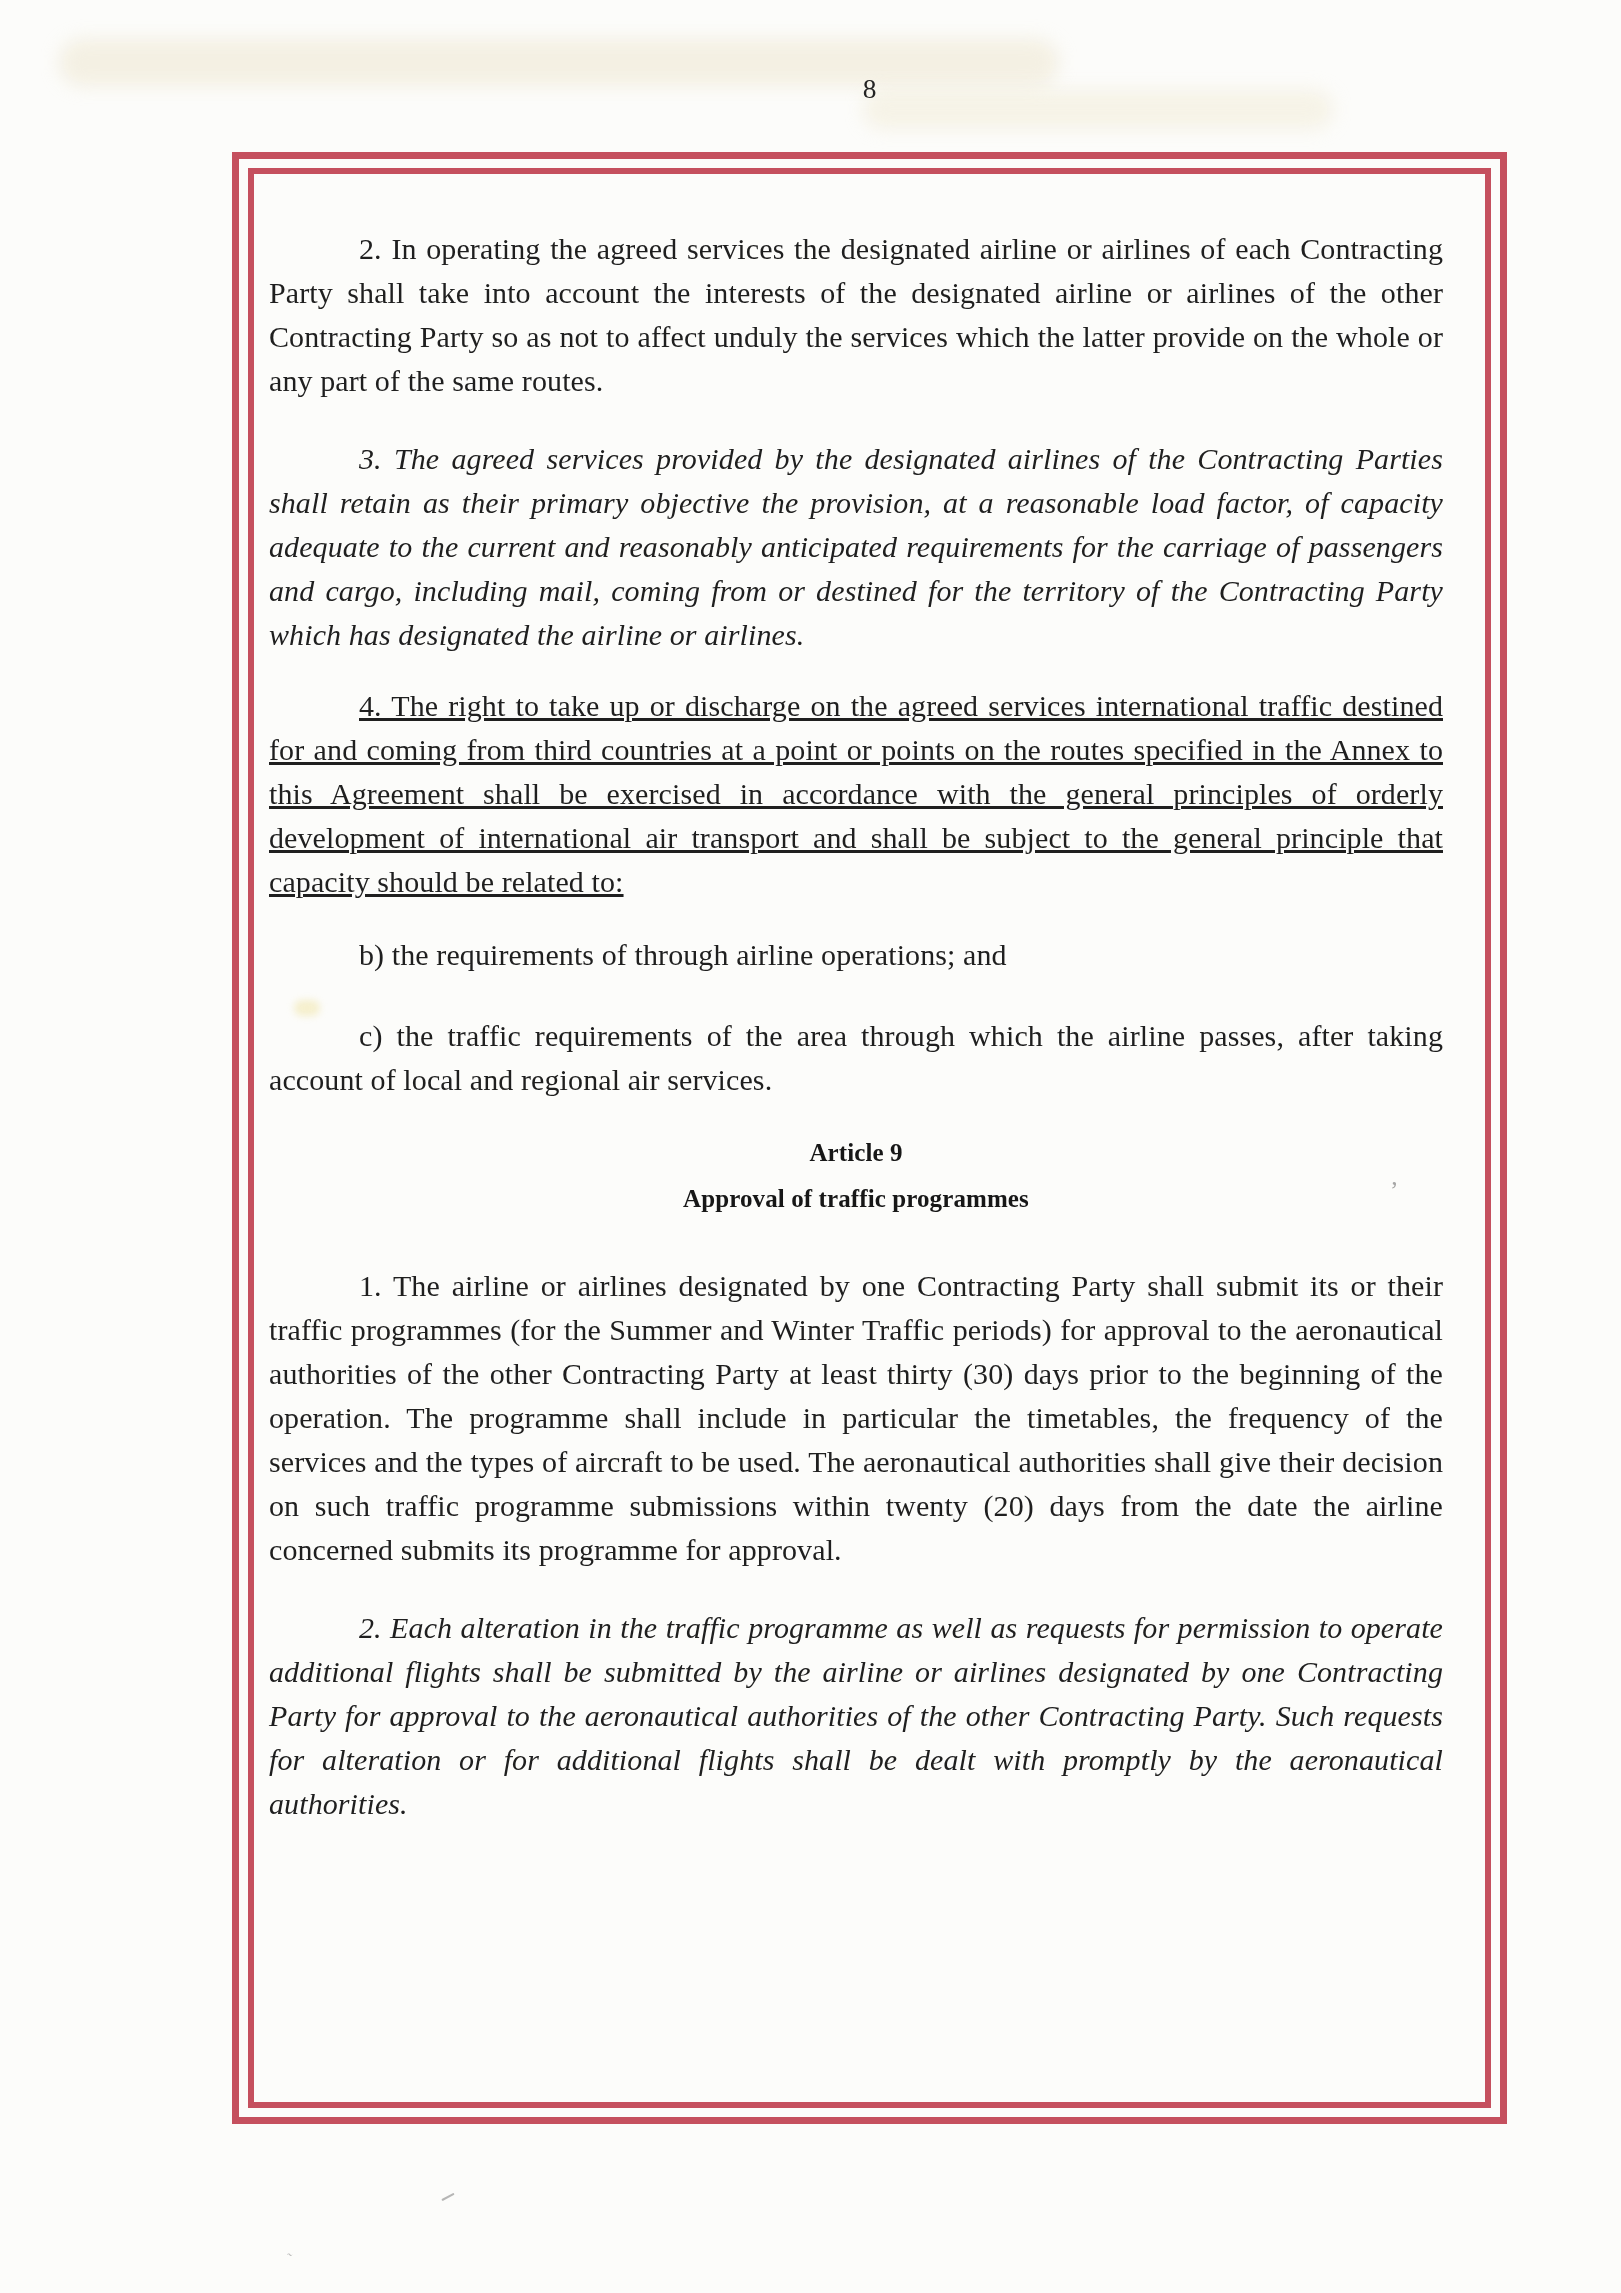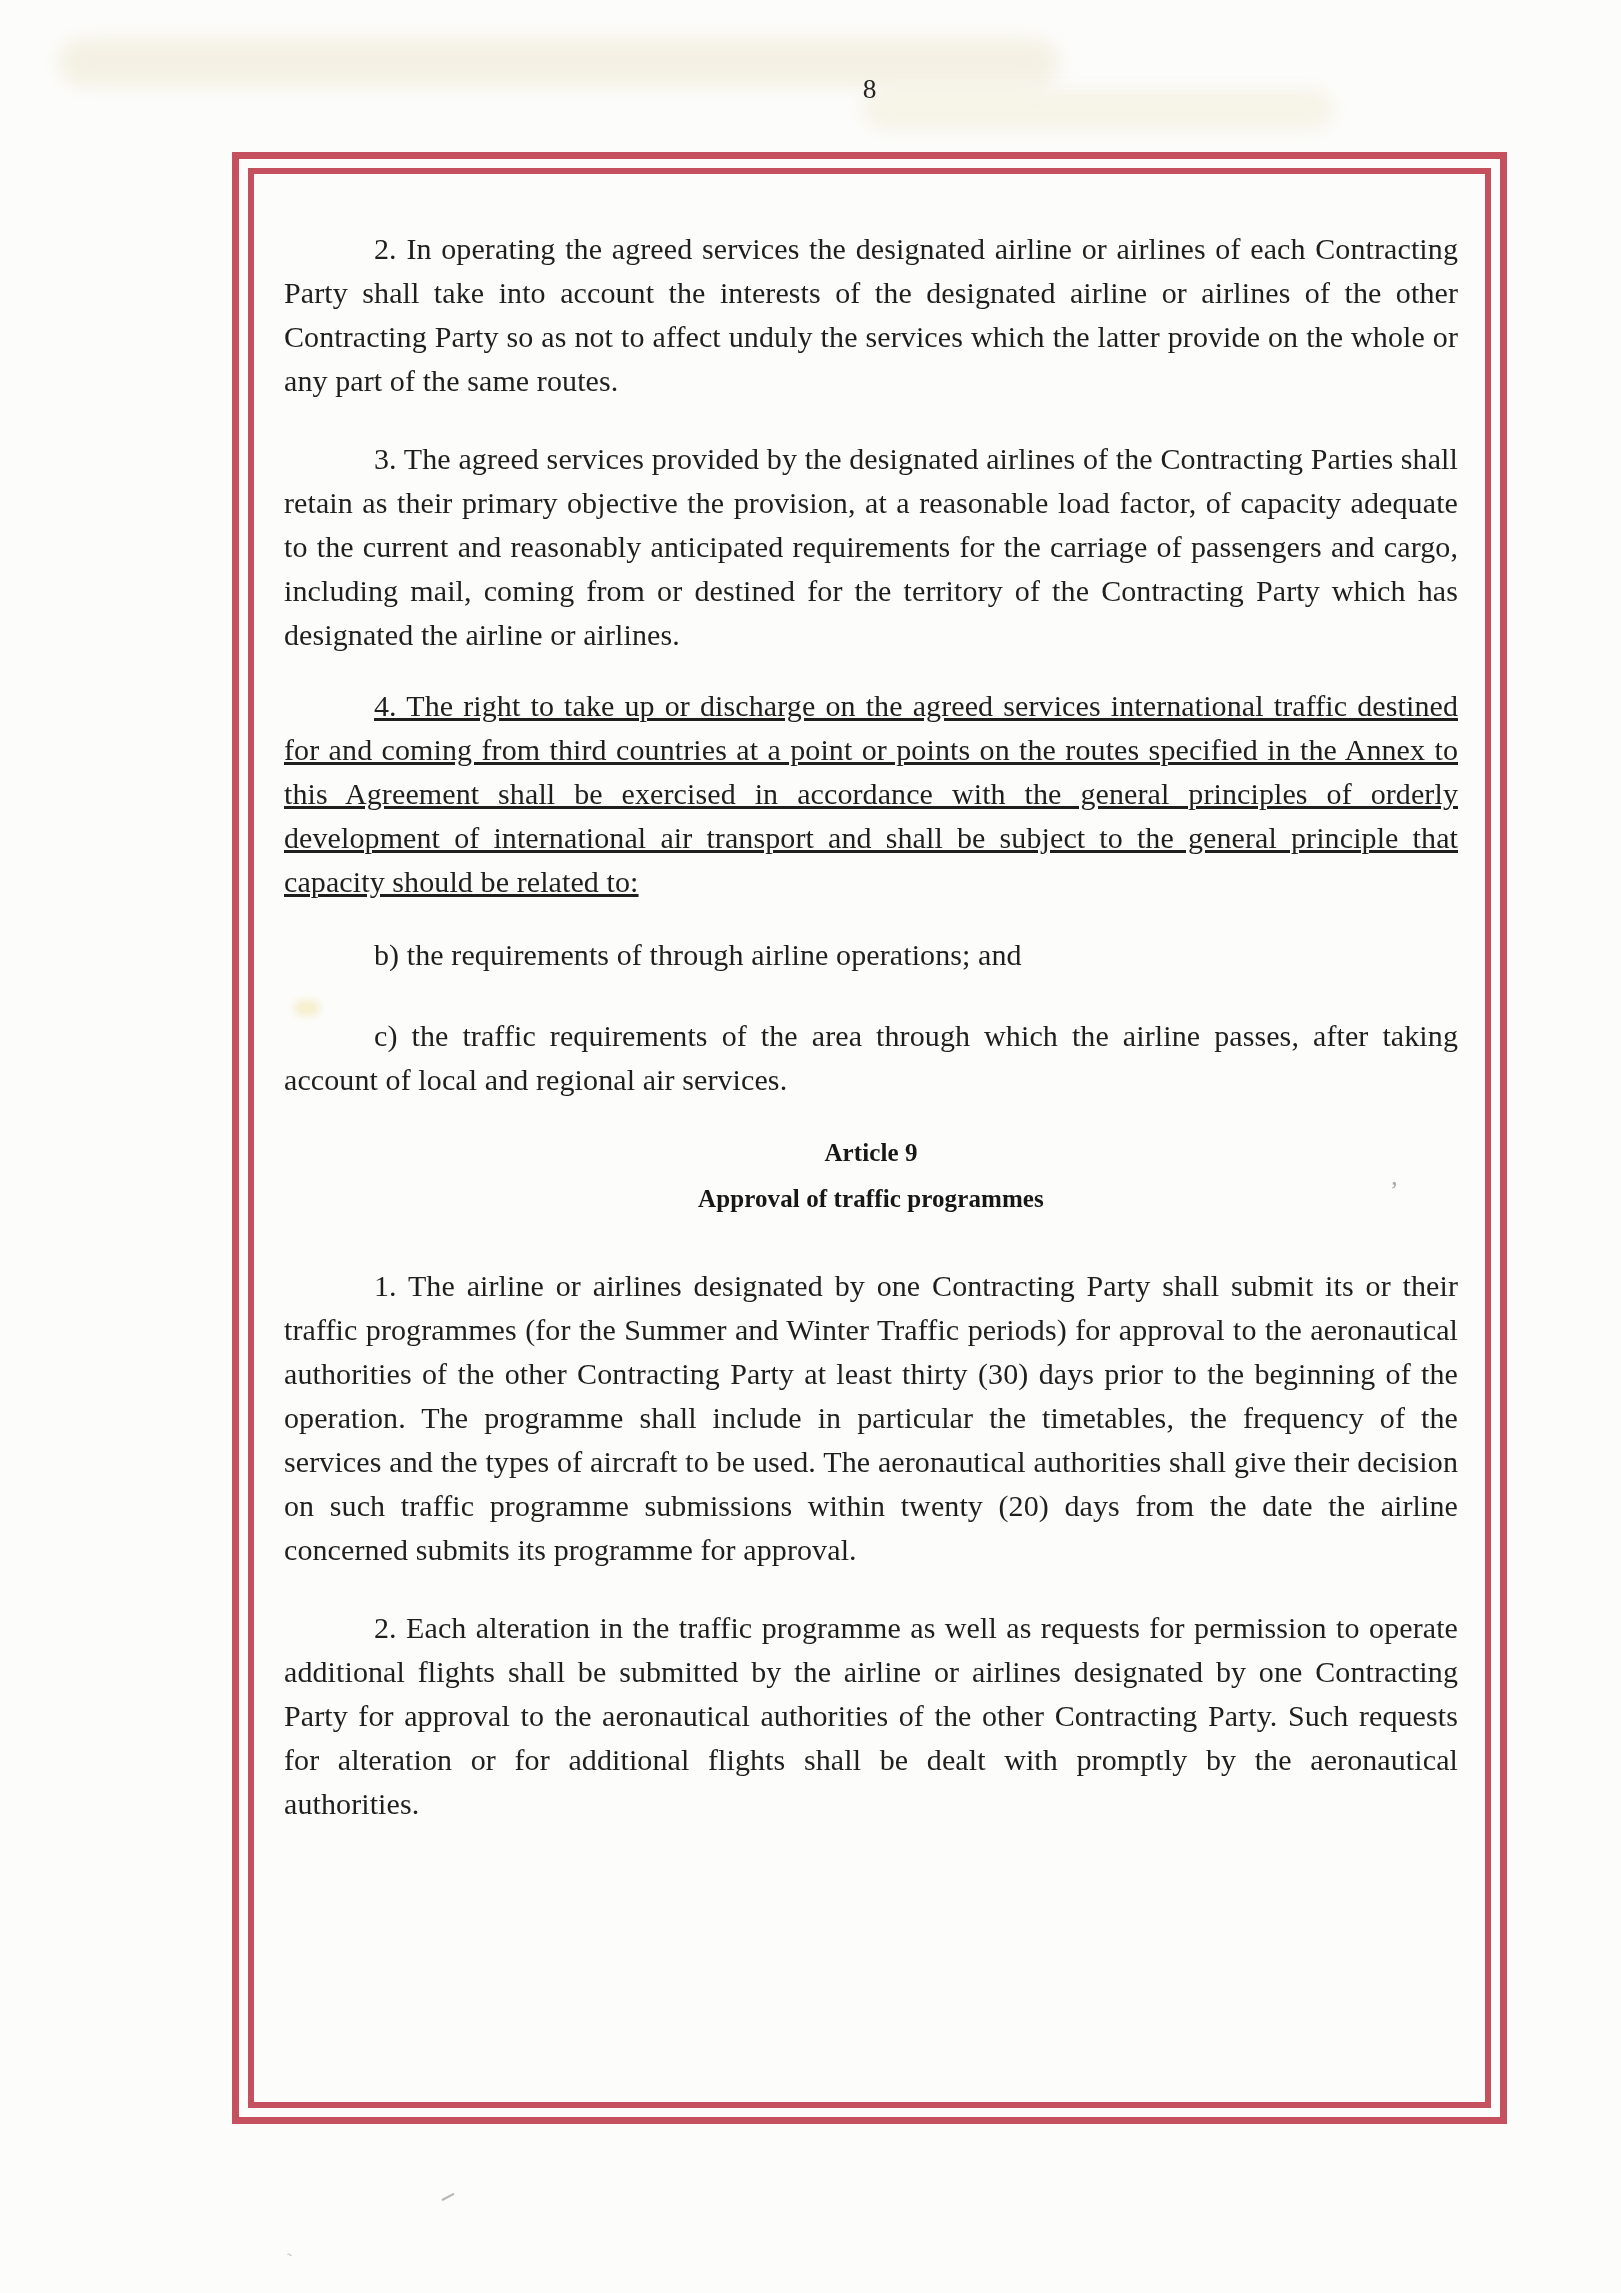--- a/index.html
+++ b/index.html
@@ -54,33 +54,33 @@
   }
   .frame-inner {
     width: 100%;
     height: 100%;
     box-sizing: border-box;
     border: 6.9px solid #c5505e;
   }
 
   .content {
     position: absolute;
-    left: 284px;
+    left: 269px;
     top: 227px;
     width: 1174px;
     font-size: 30px;
     line-height: 44px;
     text-align: justify;
     letter-spacing: 0.1px;
   }
   .content p {
     margin: 0;
     text-indent: 90px;
   }
-  .gap35 { margin-top: 34px !important; }
+  .gap35 { margin-top: 34px !important; font-style: italic; }
   .gap27 { margin-top: 26.5px !important; text-decoration: underline; }
   .gap38 { margin-top: 37px !important; }
   .gap30 { margin-top: 29px !important; }
   .gap43 { margin-top: 42px !important; }
 
   .article-title, .article-subtitle {
     margin: 0;
     text-align: center;
     text-indent: 0;
     font-weight: bold;

